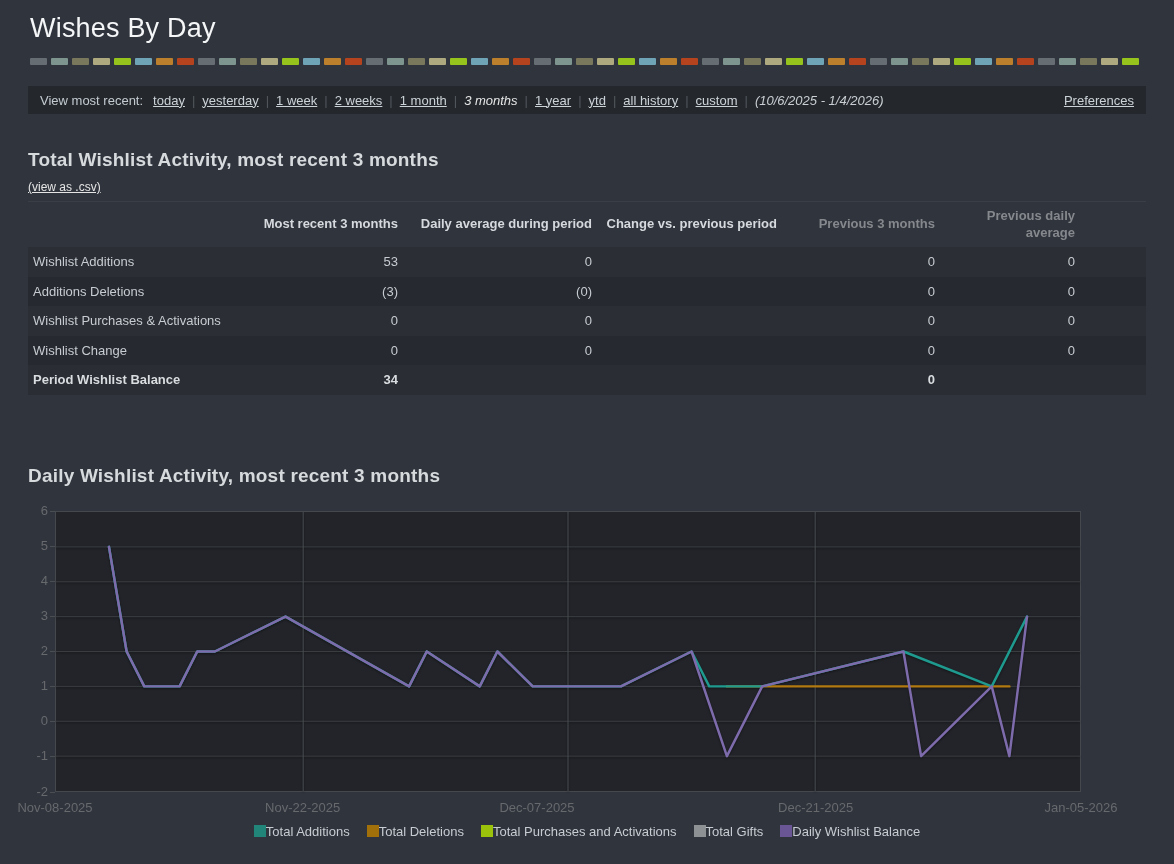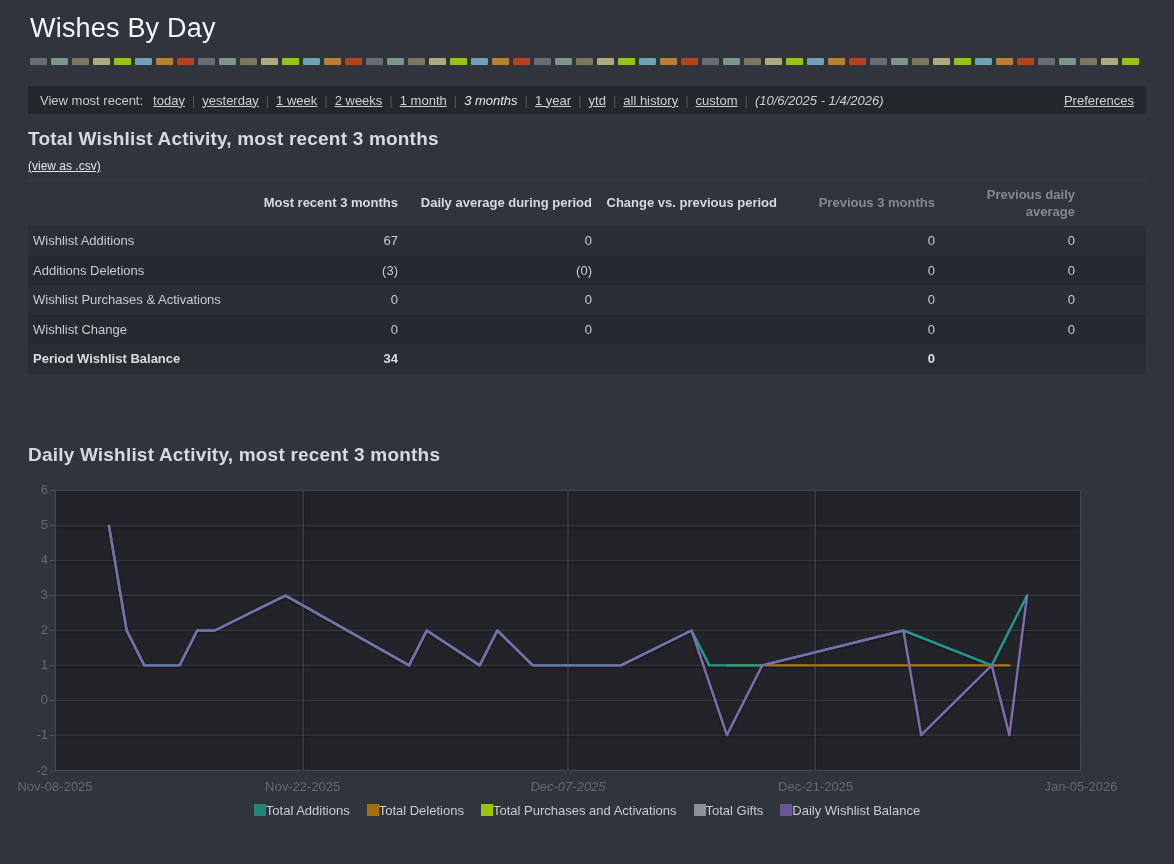--- a/index.html
+++ b/index.html
@@ -29,21 +29,21 @@
   .toolbar a { color:#ccd3d8; text-decoration:underline; cursor:pointer; }
   .toolbar .sep { color:#52575d; margin:0 7px; }
   .toolbar .selected-range { font-style:italic; color:#e5e5e5; }
   .toolbar .range-text { font-style:italic; color:#c9cfd4; }
   .toolbar .spacer { flex:1; }
 
   
   .section-heading {
     color:#d6dadd; font-size:19px; font-weight:700; letter-spacing:.2px;
   }
-  .summary-section { margin-top:14px; }
+  .summary-section { margin-top:35px; }
   .csv-link { display:inline-block; margin-top:9px; font-size:12px; color:#e5e5e5; text-decoration:underline; cursor:pointer; }
 
   
   .wl-table { margin-top:6px; border-top:1px solid #3b3f45; font-size:13px; }
   .tr {
     display:grid;
     grid-template-columns:235px 135px 194px 185px 158px 140px;
     padding-right:15px; align-items:center;
   }
   .tr-head { min-height:45px; padding-top:6px; padding-bottom:6px; }
@@ -154,21 +154,21 @@
         <div class="tr tr-head">
           <div class="td"></div>
           <div class="td">Most recent 3 months</div>
           <div class="td">Daily average during period</div>
           <div class="td">Change vs. previous period</div>
           <div class="td muted">Previous 3 months</div>
           <div class="td muted">Previous daily average</div>
         </div>
         <div class="tr tr-body">
           <div class="td">Wishlist Additions</div>
-          <div class="td">67</div>
+          <div class="td">53</div>
           <div class="td">0</div>
           <div class="td"></div>
           <div class="td">0</div>
           <div class="td">0</div>
         </div>
         <div class="tr tr-body">
           <div class="td">Additions Deletions</div>
           <div class="td">(3)</div>
           <div class="td">(0)</div>
           <div class="td"></div>
@@ -235,21 +235,21 @@
         <div class="ylab" style="top: 178.625px;">1</div>
         <div class="ytick" style="top: 185.625px;"></div>
         <div class="ylab" style="top: 213.75px;">0</div>
         <div class="ytick" style="top: 220.75px;"></div>
         <div class="ylab" style="top: 248.875px;">-1</div>
         <div class="ytick" style="top: 255.875px;"></div>
         <div class="ylab" style="top: 284px;">-2</div>
         <div class="ytick" style="top: 291px;"></div>
         <div class="xlab" style="left: 27px;">Nov-08-2025</div>
         <div class="xlab" style="left: 274.655px;">Nov-22-2025</div>
-        <div class="xlab" style="left: 540px; font-style: italic;">Dec-07-2025</div>
+        <div class="xlab" style="left: 509px;">Dec-07-2025</div>
         <div class="xlab" style="left: 787.655px;">Dec-21-2025</div>
         <div class="xlab" style="left: 1053px;">Jan-05-2026</div>
       </div>
     <div class="legend" id="legend">
         <span class="item">
           <span class="swatch" style="background: rgb(33, 133, 122);"></span>
           <span>Total Additions</span>
         </span>
         <span class="item">
           <span class="swatch" style="background: rgb(162, 112, 10);"></span>

